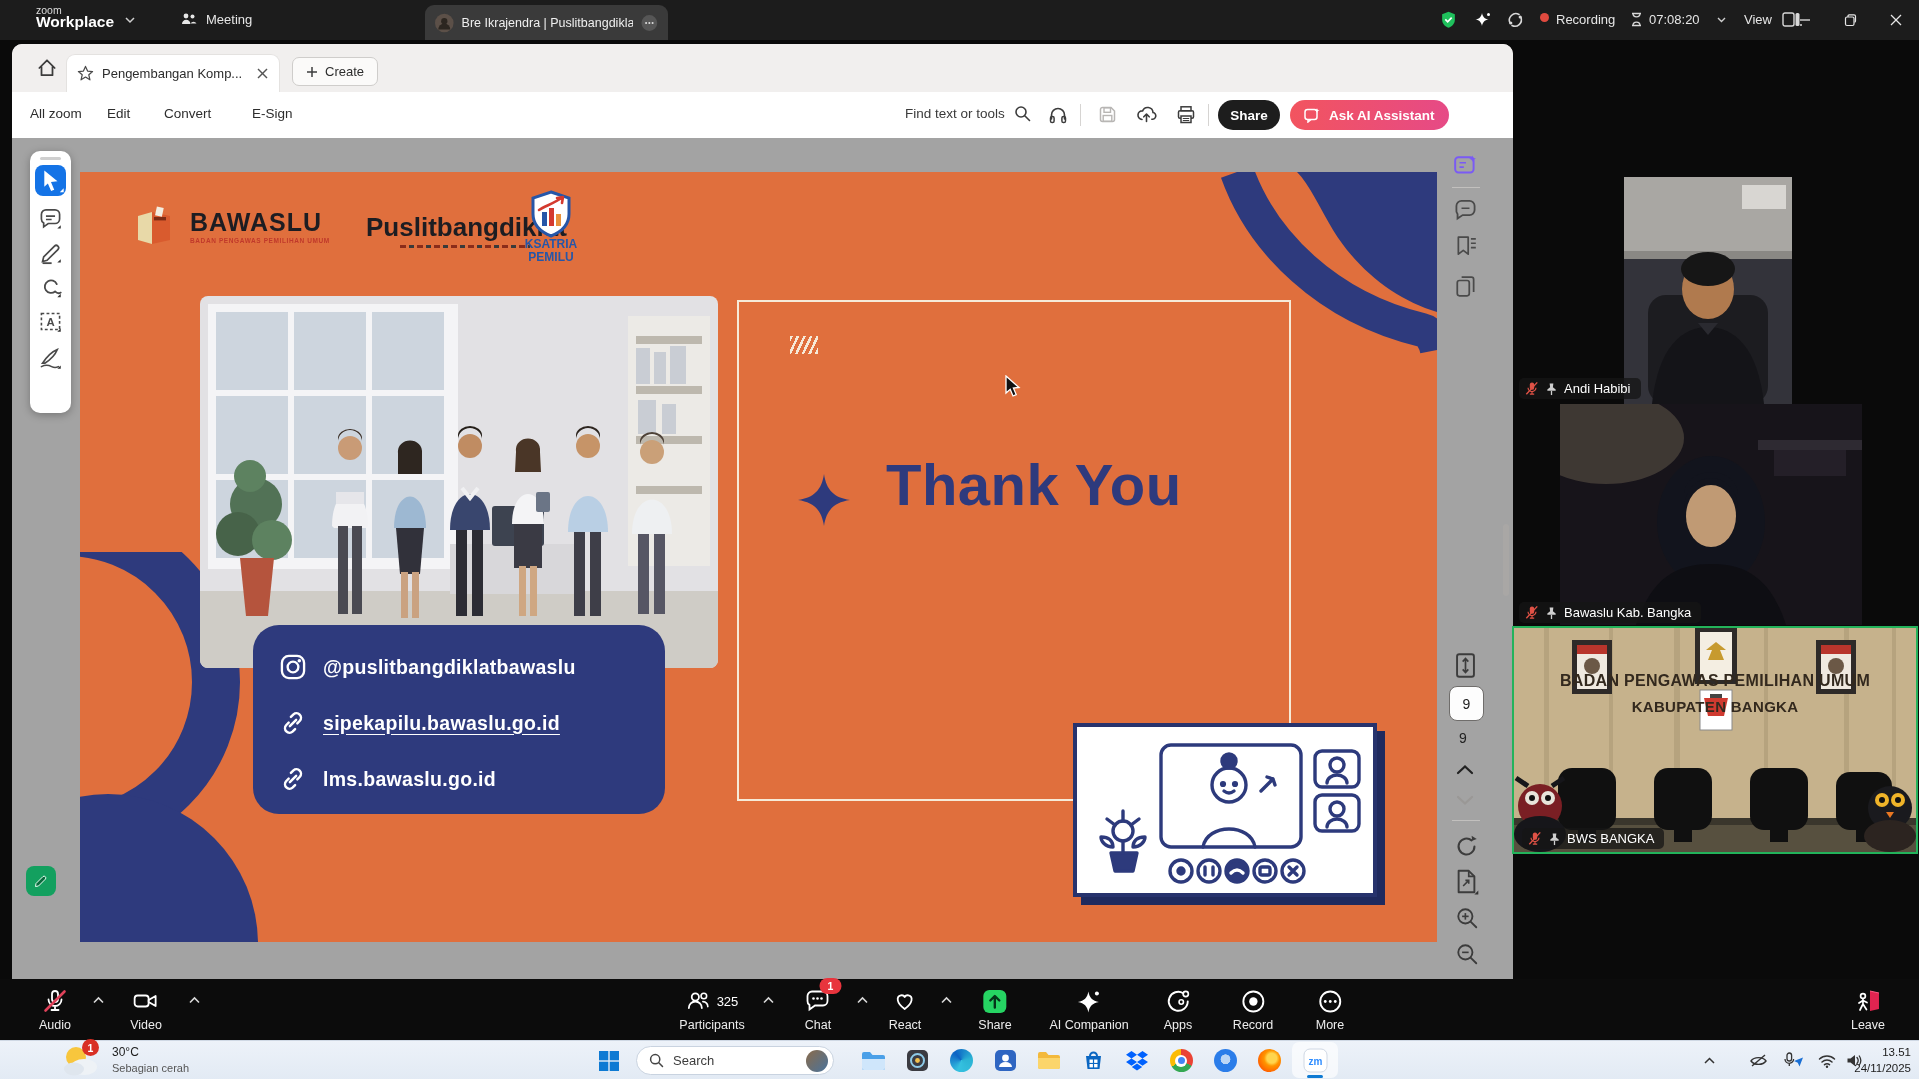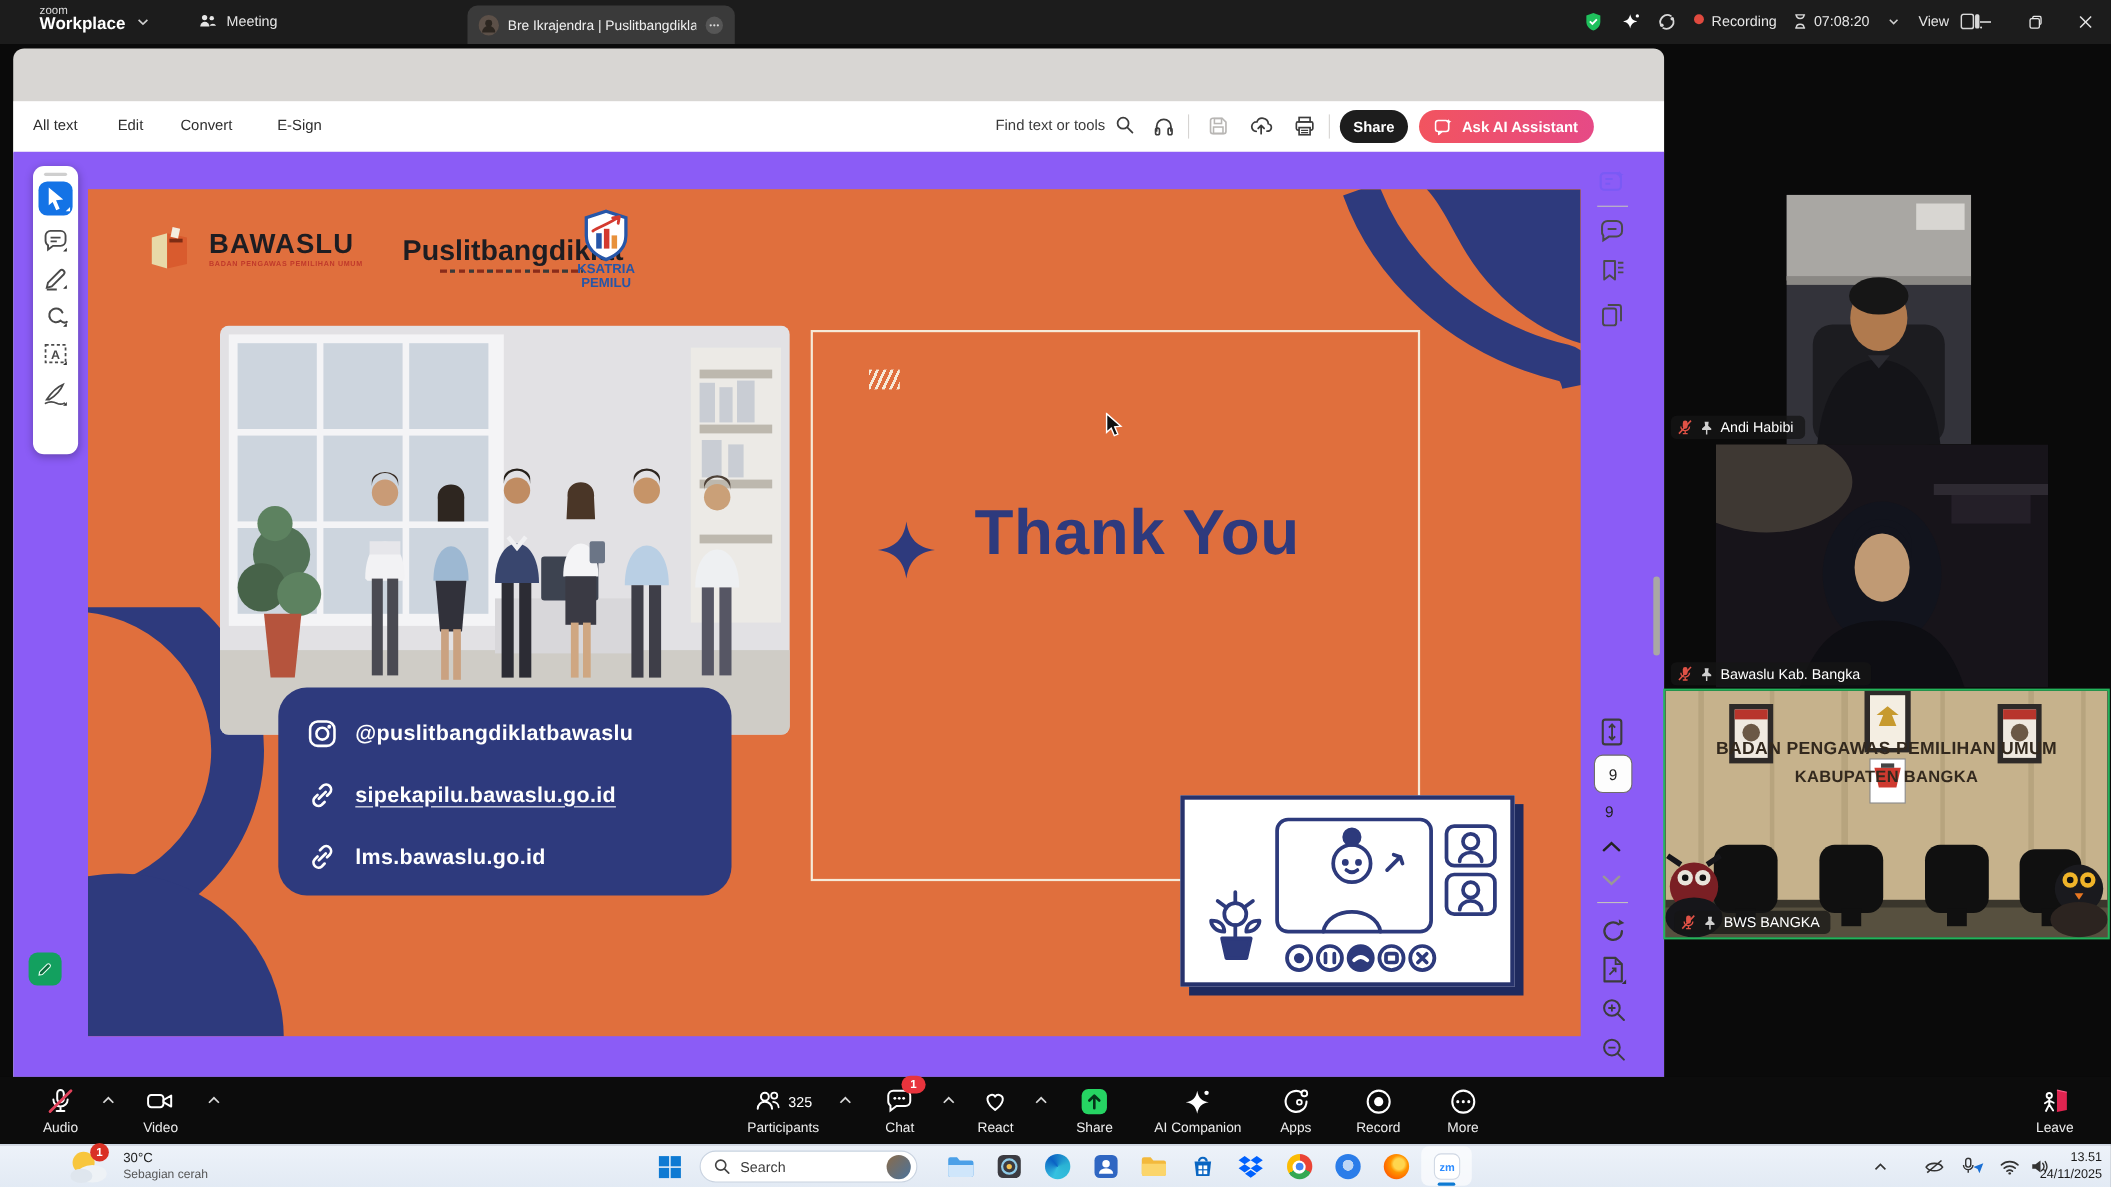--- a/index.html
+++ b/index.html
@@ -11,21 +11,21 @@
   #doc-tab{position:absolute;left:425px;top:5px;width:243px;height:35px;background:#3a3a3a;border-radius:9px 9px 0 0;display:flex;align-items:center;gap:8px;padding:0 10px;box-sizing:border-box;}
   #doc-tab .ttl{color:#f0f0f0;font-size:12.5px;white-space:nowrap;overflow:hidden;}
   .winbtn{position:absolute;top:0;width:44px;height:40px;display:flex;align-items:center;justify-content:center;}
   
   #acrobat{position:absolute;left:12px;top:44px;width:1501px;height:935px;background:#d8d6d3;border-radius:10px 10px 0 0;overflow:hidden;}
   #acro-tabs{position:absolute;left:0;top:0;width:100%;height:48px;background:#f1efee;border-bottom:1px solid #e0dedc;}
   #acro-tab{position:absolute;left:54px;top:10px;width:214px;height:38px;background:#fff;border-radius:9px 9px 0 0;display:flex;align-items:center;padding:0 10px;box-sizing:border-box;gap:8px;border:1px solid #e4e2e0;border-bottom:none;}
   #acro-tab .ttl{font-size:13px;color:#2c2c2c;white-space:nowrap;}
   #acro-menu{position:absolute;left:0;top:48px;width:100%;height:46px;background:#ffffff;border-bottom:1px solid #e3e1df;}
   .amenu{font-size:13.5px;color:#2d2d2d;}
-  #acro-doc{position:absolute;left:0;top:94px;width:1501px;height:841px;background:#8b5cf6;overflow:hidden;}
+  #acro-doc{position:absolute;left:0;top:94px;width:1501px;height:841px;background:#a3a3a3;overflow:hidden;}
   .pill{display:flex;align-items:center;justify-content:center;border-radius:99px;font-size:13.5px;}
   
   #slide{position:absolute;left:68px;top:34px;width:1357px;height:770px;background:#E06F3D;overflow:hidden;}
   #slide-title{position:absolute;left:806px;top:280px;width:360px;color:#2E3A7D;font-size:58px;font-weight:800;line-height:66px;letter-spacing:0.5px;}
   #social-box{position:absolute;left:173px;top:453px;width:412px;height:189px;background:#2E3A7D;border-radius:26px;color:#fff;}
   .handle-row{position:absolute;left:26px;display:flex;align-items:center;gap:16px;font-size:19.5px;font-weight:bold;letter-spacing:.3px;}
   .u{text-decoration:underline;text-underline-offset:4px;}
   #outline-rect{position:absolute;left:657px;top:128px;width:550px;height:497px;border:2px solid #f6ead8;}
   #hatch{position:absolute;left:710px;top:164px;width:28px;height:18px;background:repeating-linear-gradient(115deg,#f6ead8 0 2.5px,transparent 2.5px 6px);}
   .logo-txt{color:#1d1d22;font-weight:bold;}
@@ -125,22 +125,44 @@
       </div>
     <div class="winbtn" style="left:1874px;">
         <svg width="12" height="12">
           <line x1="1" y1="1" x2="11" y2="11" stroke="#e6e6e6" stroke-width="1.3"></line>
           <line x1="11" y1="1" x2="1" y2="11" stroke="#e6e6e6" stroke-width="1.3"></line>
         </svg>
       </div>
   </div>
 
   <div id="acrobat">
+    <div id="acro-tabs">
+      <svg class="abs" style="left:24px;top:13px;" width="22" height="22" viewBox="0 0 20 20">
+          <path d="M3 10 L10 3 L17 10 M5 8.6 V16.5 H15 V8.6" fill="none" stroke="#3c3c3c" stroke-width="1.6" stroke-linecap="round" stroke-linejoin="round"></path>
+        </svg>
+      <div id="acro-tab">
+        <svg width="17" height="17" viewBox="0 0 18 18">
+            <path d="M9 1.5 L11.2 6.4 L16.5 6.9 L12.5 10.4 L13.7 15.7 L9 12.8 L4.3 15.7 L5.5 10.4 L1.5 6.9 L6.8 6.4 Z" fill="none" stroke="#4a4a4a" stroke-width="1.3" stroke-linejoin="round"></path>
+          </svg>
+        <span class="ttl">Pengembangan Komp...</span>
+        <svg width="13" height="13" style="margin-left:auto;">
+            <line x1="2" y1="2" x2="11" y2="11" stroke="#555" stroke-width="1.4"></line>
+            <line x1="11" y1="2" x2="2" y2="11" stroke="#555" stroke-width="1.4"></line>
+          </svg>
+      </div>
+      <div class="abs" style="left:280px;top:13px;height:27px;padding:0 13px;display:flex;align-items:center;gap:7px;border:1px solid #cfcdcb;border-radius:7px;background:#fbfaf9;">
+        <svg width="12" height="12">
+            <line x1="6" y1="1" x2="6" y2="11" stroke="#3c3c3c" stroke-width="1.5"></line>
+            <line x1="1" y1="6" x2="11" y2="6" stroke="#3c3c3c" stroke-width="1.5"></line>
+          </svg>
+        <span style="font-size:13px;color:#2d2d2d;">Create</span>
+      </div>
+    </div>
     <div id="acro-menu">
-      <span class="abs amenu" style="left:18px;top:14px;">All text</span>
+      <span class="abs amenu" style="left:18px;top:14px;">All zoom</span>
       <span class="abs amenu" style="left:95px;top:14px;">Edit</span>
       <span class="abs amenu" style="left:152px;top:14px;">Convert</span>
       <span class="abs amenu" style="left:240px;top:14px;">E-Sign</span>
       <div class="abs" style="left:893px;top:13px;display:flex;align-items:center;gap:9px;">
         <span style="font-size:13.5px;color:#3a3a3a;">Find text or tools</span>
         <svg width="17" height="17" viewBox="0 0 17 17">
             <circle cx="7" cy="7" r="5" fill="none" stroke="#3c3c3c" stroke-width="1.6"></circle>
             <line x1="11" y1="11" x2="15.5" y2="15.5" stroke="#3c3c3c" stroke-width="1.6" stroke-linecap="round"></line>
           </svg>
       </div>

